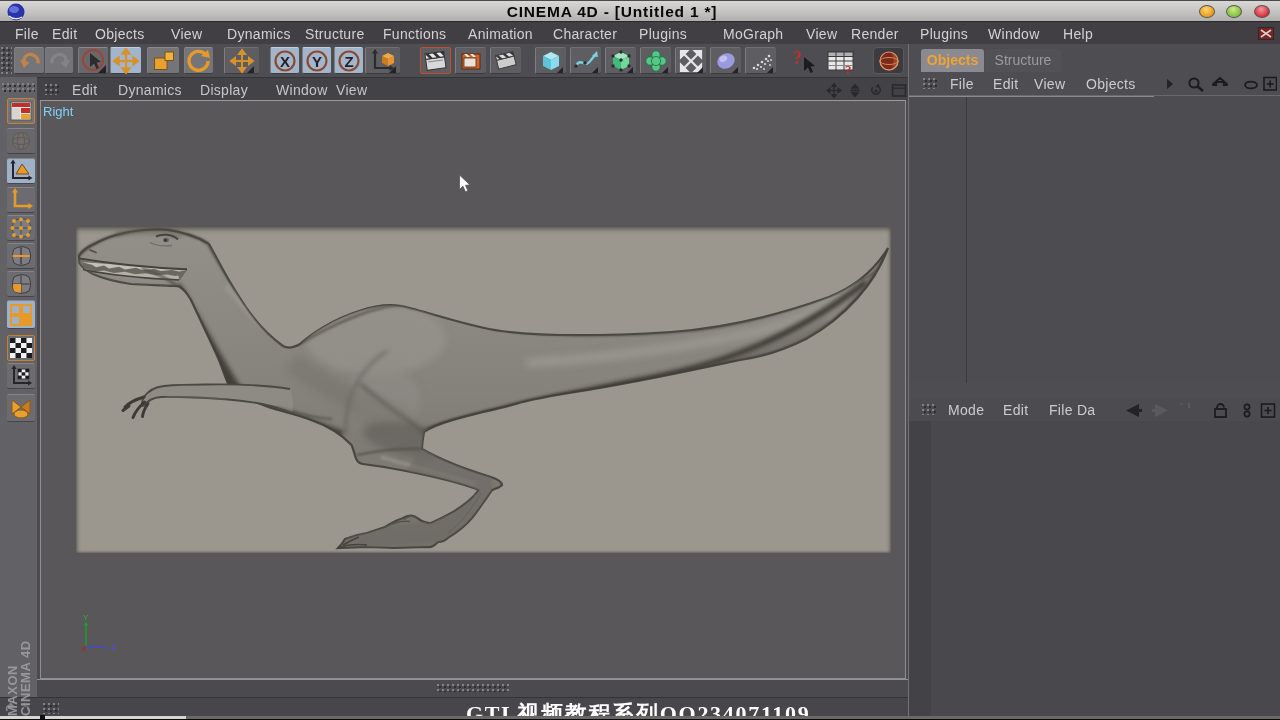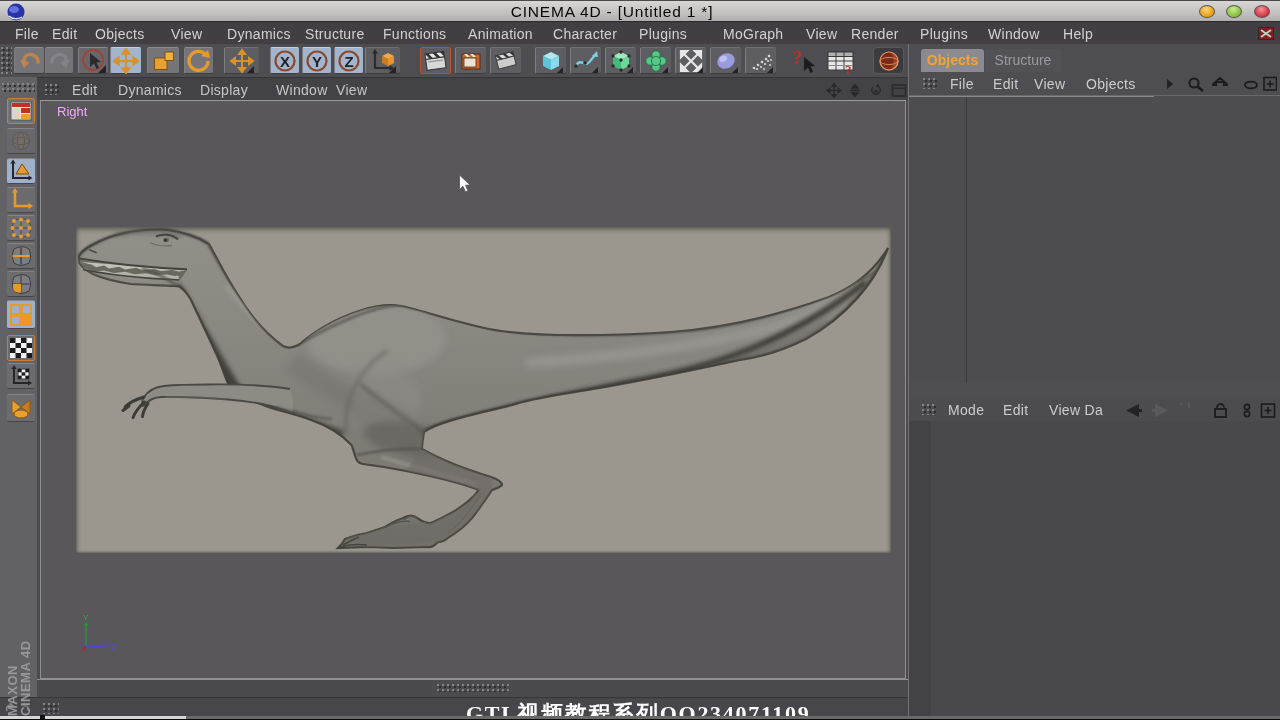--- a/index.html
+++ b/index.html
@@ -5,21 +5,21 @@
 * { margin:0; padding:0; box-sizing:border-box; }
 html,body { width:1280px; height:720px; overflow:hidden; }
 body { font-family:"Liberation Sans", sans-serif; background:#4b4a4e; }
 #app { position:relative; width:1280px; height:720px; overflow:hidden; }
 .abs { position:absolute; }
 
 
 #titlebar { left:0; top:0; width:1280px; height:21px; border-top:1px solid #4a4a4a;
   background:linear-gradient(#d8d7d5,#c2c1bf 60%,#b0afad); }
 #titletext { left:0; top:2px; width:1224px; text-align:center; color:#070707;
-  font-size:15.5px; font-weight:normal; letter-spacing:0.8px; }
+  font-size:15.5px; font-weight:bold; letter-spacing:0.8px; }
 .winbtn { top:4px; width:16px; height:13px; border-radius:50%; border:1px solid #555; }
 
 
 #menubar { left:0; top:21px; width:1280px; height:23px; background:#413f44; border-top:1px solid #2a2a2a;}
 #menubar span { position:absolute; top:4px; color:#d2d2d2; font-size:14px; letter-spacing:0.3px; }
 
 
 #toolbar { left:0; top:44px; width:1280px; height:33px; background:#4e4d51; }
 .tbtn { top:3px; height:27px; background:#757479; border-radius:2px;
   border-top:1px solid #8a898d; border-left:1px solid #7e7d81;
@@ -33,21 +33,21 @@
 .sbtn { left:7px; width:28px; height:26px; background:#6c6b6f; border-radius:2px;
   border-top:1px solid #85848a; border-bottom:1px solid #474549; }
 .sbtn.sel { background:#9fb0c9; }
 .sbtn.hl  { border:1px solid #c87f2f; background:#747377; }
 
 
 #vmenu { left:37px; top:77px; width:871px; height:23px; background:#434246; border-top:1px solid #353438; }
 #vmenu span { position:absolute; top:4px; color:#c6c6c6; font-size:14px; letter-spacing:0.3px; }
 #viewport { left:40px; top:100px; width:866px; height:579px; background:#595759;
   border:1px solid #8f8e92; border-top-color:#9a999d; }
-#vplabel { left:16px; top:3px; color:#f0abfc; font-size:13px; }
+#vplabel { left:2px; top:3px; color:#7dd3fc; font-size:13px; }
 #refimg { left:35px; top:126px; width:815px; height:326px; background:#9b978f;
   box-shadow: inset 0 3px 4px rgba(70,68,62,.55), inset 0 -1px 2px rgba(70,68,62,.35), inset 2px 0 3px rgba(70,68,62,.3), inset -2px 0 3px rgba(70,68,62,.3); }
 
 
 #rpanel { left:908px; top:44px; width:372px; height:676px; background:#4e4d51; border-left:1px solid #737276; }
 .tab { top:5px; height:23px; font-size:14px; text-align:center; border-radius:3px 3px 0 0; }
 #rmenu { left:0px; top:28px; width:372px; height:23px; background:#4e4d51; }
 #rmenu span, #amenu span { position:absolute; top:4px; color:#cccccc; font-size:14px; letter-spacing:0.3px; }
 #rtree { left:0px; top:51px; width:372px; height:287px; background:#4d4c50; border-top:1px solid #69686c; }
 #ahdr { left:0px; top:338px; width:372px; height:17px; background:#37363a; border-top:1px solid #2a292d; }
@@ -678,21 +678,21 @@
       </svg>
     </div>
     <div id="rtree" class="abs">
       <div class="abs" style="left:57px;top:0;width:1px;height:287px;background:#3b3a3e"></div>
       <div class="abs" style="left:0;top:0;width:245px;height:1px;background:#8a898e"></div>
     </div>
     <div id="amenu" class="abs">
       <div class="abs grip" style="left:13px;top:5px;width:14px;height:11px"></div>
       <span style="left:39px;top:3px">Mode</span>
       <span style="left:94px;top:3px">Edit</span>
-      <span style="left:140px;top:3px">View Da</span>
+      <span style="left:140px;top:3px">File Da</span>
       <svg class="abs" style="left:212px;top:4px" width="156" height="15" viewBox="0 0 156 15">
         <path d="M18,1 L5,7.5 L18,14 L18,9 L21,9 L21,6 L18,6 Z" fill="#232226"></path>
         <path d="M34,1 L47,7.5 L34,14 L34,9 L31,9 L31,6 L34,6 Z" fill="#5a595d"></path>
         <path d="M60,2 a4,4 0 0 1 8,0 v3" fill="none" stroke="#5f5e62" stroke-width="1.6"></path>
         <rect x="94" y="6" width="11" height="8" fill="none" stroke="#1c1b1f" stroke-width="1.8"></rect>
         <path d="M96,6 v-1.5 a3.5,3.5 0 0 1 7,0" fill="none" stroke="#1c1b1f" stroke-width="1.8"></path>
         <g fill="none" stroke="#1c1b1f" stroke-width="1.6">
           <circle cx="126" cy="4" r="2.6"></circle>
             <circle cx="126" cy="11" r="2.6"></circle>
         </g>

